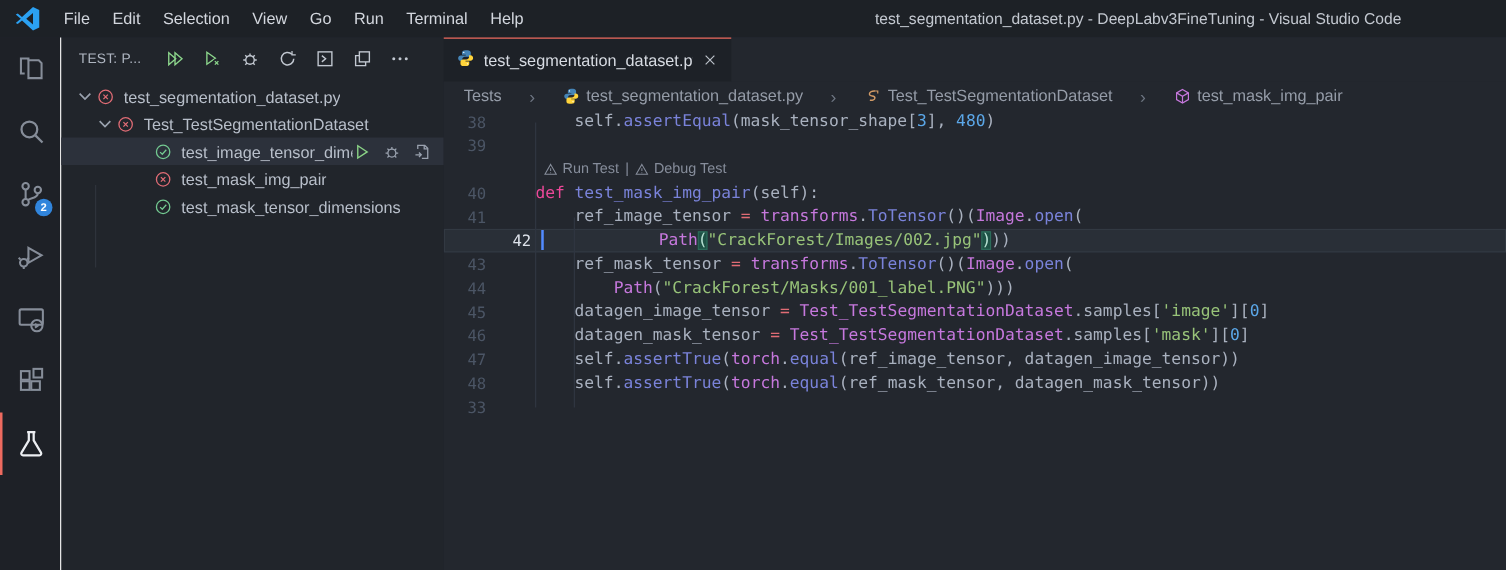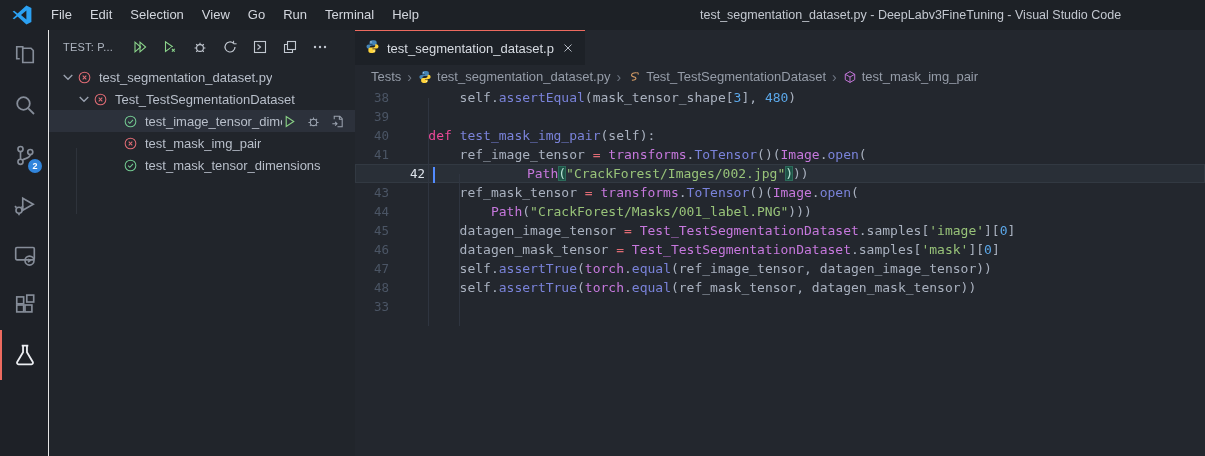--- a/index.html
+++ b/index.html
@@ -42,21 +42,21 @@
   .t-actions .green{color:#89d185;}
   #treeguide{position:absolute;left:27px;top:118px;width:1px;height:66px;background:#2e333b;}
   
   #editor{flex:1;position:relative;background:#23272e;height:426px;}
   #tabs{height:35px;background:#23272e;display:flex;}
   #tab-active{width:230px;box-sizing:border-box;background:#1d2127;border-top:1.5px solid #ed6a5f;
               display:flex;align-items:center;gap:7px;padding:0 10px;font-size:13px;color:#d7dbe2;}
   #tab-active .tlabel{flex:1;white-space:nowrap;overflow:hidden;}
   .closex{color:#bac0c9;display:flex;}
   .closex svg{width:14px;height:14px;}
-  #breadcrumbs{height:23px;display:flex;align-items:center;padding-left:16px;font-size:13px;color:#959ca8;gap:4px;}
+  #breadcrumbs{height:23px;display:flex;align-items:center;padding-left:16px;font-size:13px;color:#959ca8;gap:20px;}
   .bc-item{display:flex;align-items:center;gap:5px;}
   .bc-sep{color:#6e7683;font-size:14px;margin:0 2px;}
   .bc-icon{display:flex;}.bc-icon svg{width:14px;height:14px;}
   .pyicon svg{width:15px;height:15px;}
   
   #code{position:absolute;top:58px;left:0;right:0;bottom:0;
         font-family:"DejaVu Sans Mono","Liberation Mono",monospace;font-size:13px;line-height:19px;}
   .cl{height:19px;display:flex;white-space:pre;}
   .cl.clip{height:10px;overflow:hidden;}
   .cl.clip > *{transform:translateY(-9px);}
@@ -359,20 +359,43 @@
               </svg>
             </span>
             <span>test_mask_img_pair</span>
           </span>
         </div>
       <div id="code">
         <div class="guide" style="left:73px;top:10px;height:228px;"></div>
         <div class="guide" style="left:104px;top:86px;height:152px;"></div>
           <div class="cl"><span class="ln">38</span><span class="lc"><span class="t-p">        self.</span><span class="t-f">assertEqual</span><span class="t-p">(mask_tensor_shape[</span><span class="t-n">3</span><span class="t-p">], </span><span class="t-n">480</span><span class="t-p">)</span></span></div>
           <div class="cl"><span class="ln">39</span><span class="lc"></span></div>
+          <div class="codelens">
+            <span style="display: flex; align-items: center; gap: 4px;">
+              <span style="display: flex;">
+                <svg viewBox="0 0 16 16" fill="none" stroke="currentColor" stroke-width="1.2">
+                  <path d="M8 2.2 14.6 13.6H1.4Z"></path>
+                  <path d="M8 6.6v3.4"></path>
+                  <circle cx="8" cy="11.9" r="0.6" fill="currentColor" stroke="none"></circle>
+                </svg>
+              </span>
+              <span>Run Test</span>
+            </span>
+            <span> | </span>
+            <span style="display: flex; align-items: center; gap: 4px;">
+              <span style="display: flex;">
+                <svg viewBox="0 0 16 16" fill="none" stroke="currentColor" stroke-width="1.2">
+                  <path d="M8 2.2 14.6 13.6H1.4Z"></path>
+                  <path d="M8 6.6v3.4"></path>
+                  <circle cx="8" cy="11.9" r="0.6" fill="currentColor" stroke="none"></circle>
+                </svg>
+              </span>
+              <span>Debug Test</span>
+            </span>
+          </div>
           <div class="cl"><span class="ln">40</span><span class="lc"><span class="t-p">    </span><span class="t-k">def</span><span class="t-p"> </span><span class="t-f">test_mask_img_pair</span><span class="t-p">(self):</span></span></div>
           <div class="cl"><span class="ln">41</span><span class="lc"><span class="t-p">        ref_image_tensor </span><span class="t-o">=</span><span class="t-p"> </span><span class="t-mod">transforms</span><span class="t-p">.</span><span class="t-f">ToTensor</span><span class="t-p">()(</span><span class="t-mod">Image</span><span class="t-p">.</span><span class="t-f">open</span><span class="t-p">(</span></span></div>
           <div class="cl cur"><span class="ln">42</span><span class="lc"><span class="cursor"></span><span class="t-p">            </span><span class="t-mod">Path</span><span class="t-bh">(</span><span class="t-s">"CrackForest/Images/002.jpg"</span><span class="t-bh">)</span><span class="t-p">))</span></span></div>
           <div class="cl"><span class="ln">43</span><span class="lc"><span class="t-p">        ref_mask_tensor </span><span class="t-o">=</span><span class="t-p"> </span><span class="t-mod">transforms</span><span class="t-p">.</span><span class="t-f">ToTensor</span><span class="t-p">()(</span><span class="t-mod">Image</span><span class="t-p">.</span><span class="t-f">open</span><span class="t-p">(</span></span></div>
           <div class="cl"><span class="ln">44</span><span class="lc"><span class="t-p">            </span><span class="t-mod">Path</span><span class="t-p">(</span><span class="t-s">"CrackForest/Masks/001_label.PNG"</span><span class="t-p">)))</span></span></div>
           <div class="cl"><span class="ln">45</span><span class="lc"><span class="t-p">        datagen_image_tensor </span><span class="t-o">=</span><span class="t-p"> </span><span class="t-mod">Test_TestSegmentationDataset</span><span class="t-p">.samples[</span><span class="t-s">'image'</span><span class="t-p">][</span><span class="t-n">0</span><span class="t-p">]</span></span></div>
           <div class="cl"><span class="ln">46</span><span class="lc"><span class="t-p">        datagen_mask_tensor </span><span class="t-o">=</span><span class="t-p"> </span><span class="t-mod">Test_TestSegmentationDataset</span><span class="t-p">.samples[</span><span class="t-s">'mask'</span><span class="t-p">][</span><span class="t-n">0</span><span class="t-p">]</span></span></div>
           <div class="cl"><span class="ln">47</span><span class="lc"><span class="t-p">        self.</span><span class="t-f">assertTrue</span><span class="t-p">(</span><span class="t-mod">torch</span><span class="t-p">.</span><span class="t-f">equal</span><span class="t-p">(ref_image_tensor, datagen_image_tensor))</span></span></div>
           <div class="cl"><span class="ln">48</span><span class="lc"><span class="t-p">        self.</span><span class="t-f">assertTrue</span><span class="t-p">(</span><span class="t-mod">torch</span><span class="t-p">.</span><span class="t-f">equal</span><span class="t-p">(ref_mask_tensor, datagen_mask_tensor))</span></span></div>
           <div class="cl"><span class="ln">33</span><span class="lc"></span></div>

